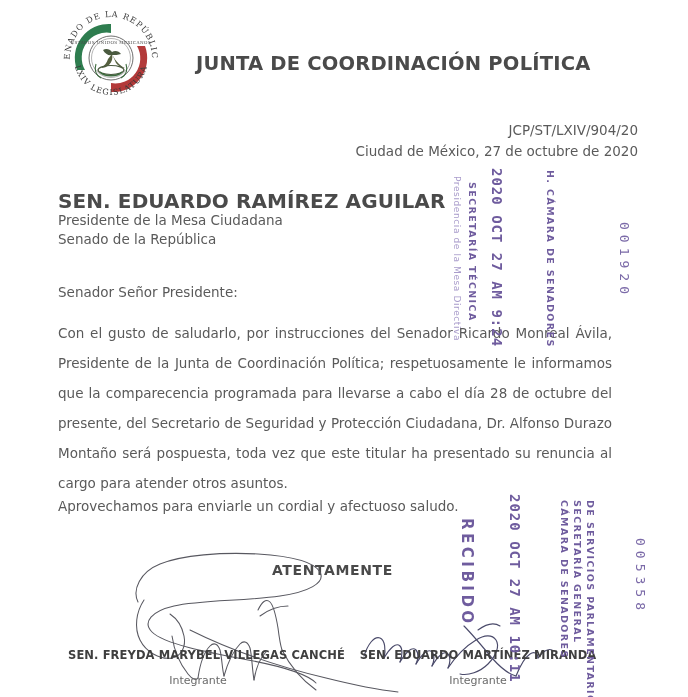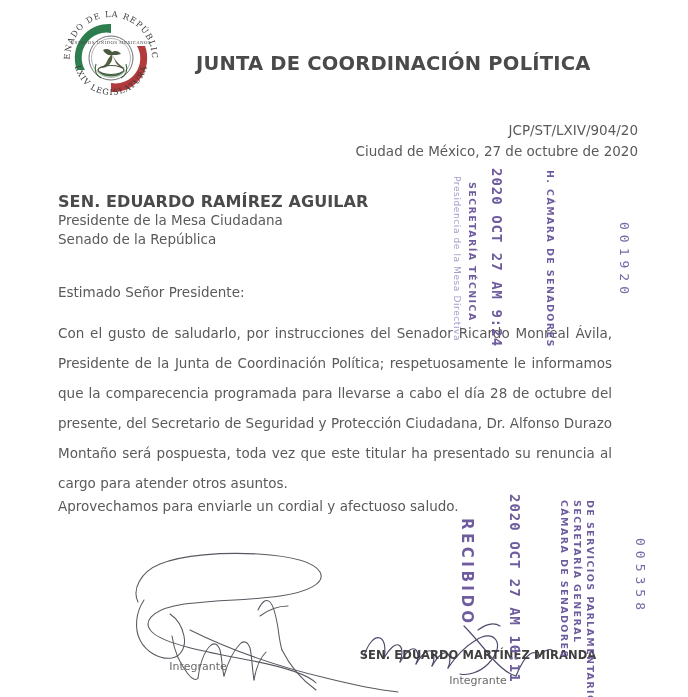--- a/index.html
+++ b/index.html
@@ -54,21 +54,21 @@
   
   .addressee {
     position: absolute;
     left: 58px; top: 192px;
     color: #5a5a5a;
     font-size: 13.5px;
     line-height: 19px;
   }
   .addressee .name {
     font-weight: bold;
-    font-size: 16px;
+    font-size: 20px;
     color: #4a4a4a;
     letter-spacing: 0.1px;
   }
   .addressee .presente {
     letter-spacing: 3.2px;
   }
 
   
   .salutation {
     position: absolute;
@@ -226,24 +226,25 @@
     <div>JCP/ST/LXIV/904/20</div>
     <div>Ciudad de México, 27 de octubre de 2020</div>
   </div>
 
   <div class="addressee">
     <div class="name">SEN. EDUARDO RAMÍREZ AGUILAR</div>
     <div>Presidente de la Mesa Ciudadana</div>
     <div>Senado de la República</div>
   </div>
 
-  <div class="salutation">Estimado Señor Presidente:</div>
+  <div class="salutation">Senador Señor Presidente:</div>
   <div class="body-par">Con el gusto de saludarlo, por instrucciones del Senador Ricardo Monreal Ávila, Presidente de la Junta de Coordinación Política; respetuosamente le informamos que la comparecencia programada para llevarse a cabo el día 28 de octubre del presente, del Secretario de Seguridad y Protección Ciudadana, Dr. Alfonso Durazo Montaño será pospuesta, toda vez que este titular ha presentado su renuncia al cargo para atender otros asuntos.</div>
   <div class="closing">Aprovechamos para enviarle un cordial y afectuoso saludo.</div>
 
+  <div class="atentamente">ATENTAMENTE</div>
 
   <svg class="sig-svg" id="sig-left" viewBox="0 0 300 157">
     <path d="M 8,62 C 2,50 10,32 30,24 C 52,15 92,12 128,14 C 160,16 184,22 190,32
              C 196,43 178,52 150,56 C 116,61 70,60 44,66 C 22,71 12,82 22,92
              C 34,104 76,112 118,120 C 150,126 176,133 186,143"></path>
     <path d="M 14,60 C 6,72 4,88 10,100 C 16,112 30,120 42,118 C 52,116 56,106 54,96
              C 52,86 46,78 40,74"></path>
     <path d="M 42,96 C 44,110 50,124 58,134 C 62,139 66,141 68,138"></path>
     <path d="M 68,138 C 70,124 74,112 80,106 C 84,102 88,104 90,110 C 92,118 92,128 94,136"></path>
     <path d="M 94,136 C 98,122 104,110 110,104 C 114,100 118,102 120,108 C 122,116 122,128 124,140"></path>
@@ -262,20 +263,21 @@
     <path d="M 72,54 C 78,44 84,38 88,42 C 91,45 90,52 88,56"></path>
     <path d="M 88,56 C 96,44 106,34 116,28 C 124,23 132,22 136,28
              C 140,34 136,44 128,52 C 120,60 108,64 100,62"></path>
     <path d="M 104,14 C 112,22 122,34 132,46 C 140,55 148,62 156,64"></path>
     <path d="M 156,64 C 160,54 164,46 170,42 C 174,39 178,41 178,46"></path>
     <path d="M 178,46 C 182,40 188,36 192,38"></path>
     <path d="M 118,18 C 126,12 134,10 140,14"></path>
   </svg>
 
   <div class="signer" id="signer-left">
+    <div class="signer-name">SEN. FREYDA MARYBEL VILLEGAS CANCHÉ</div>
     <div class="signer-role">Integrante</div>
   </div>
 
   <div class="signer" id="signer-right">
     <div class="signer-name">SEN. EDUARDO MARTÍNEZ MIRANDA</div>
     <div class="signer-role">Integrante</div>
   </div>
 
   <div>
     <div class="stamp stamp-rot s-faint" style="left:462px; top:176px;">Presidencia de la Mesa Directiva</div>

